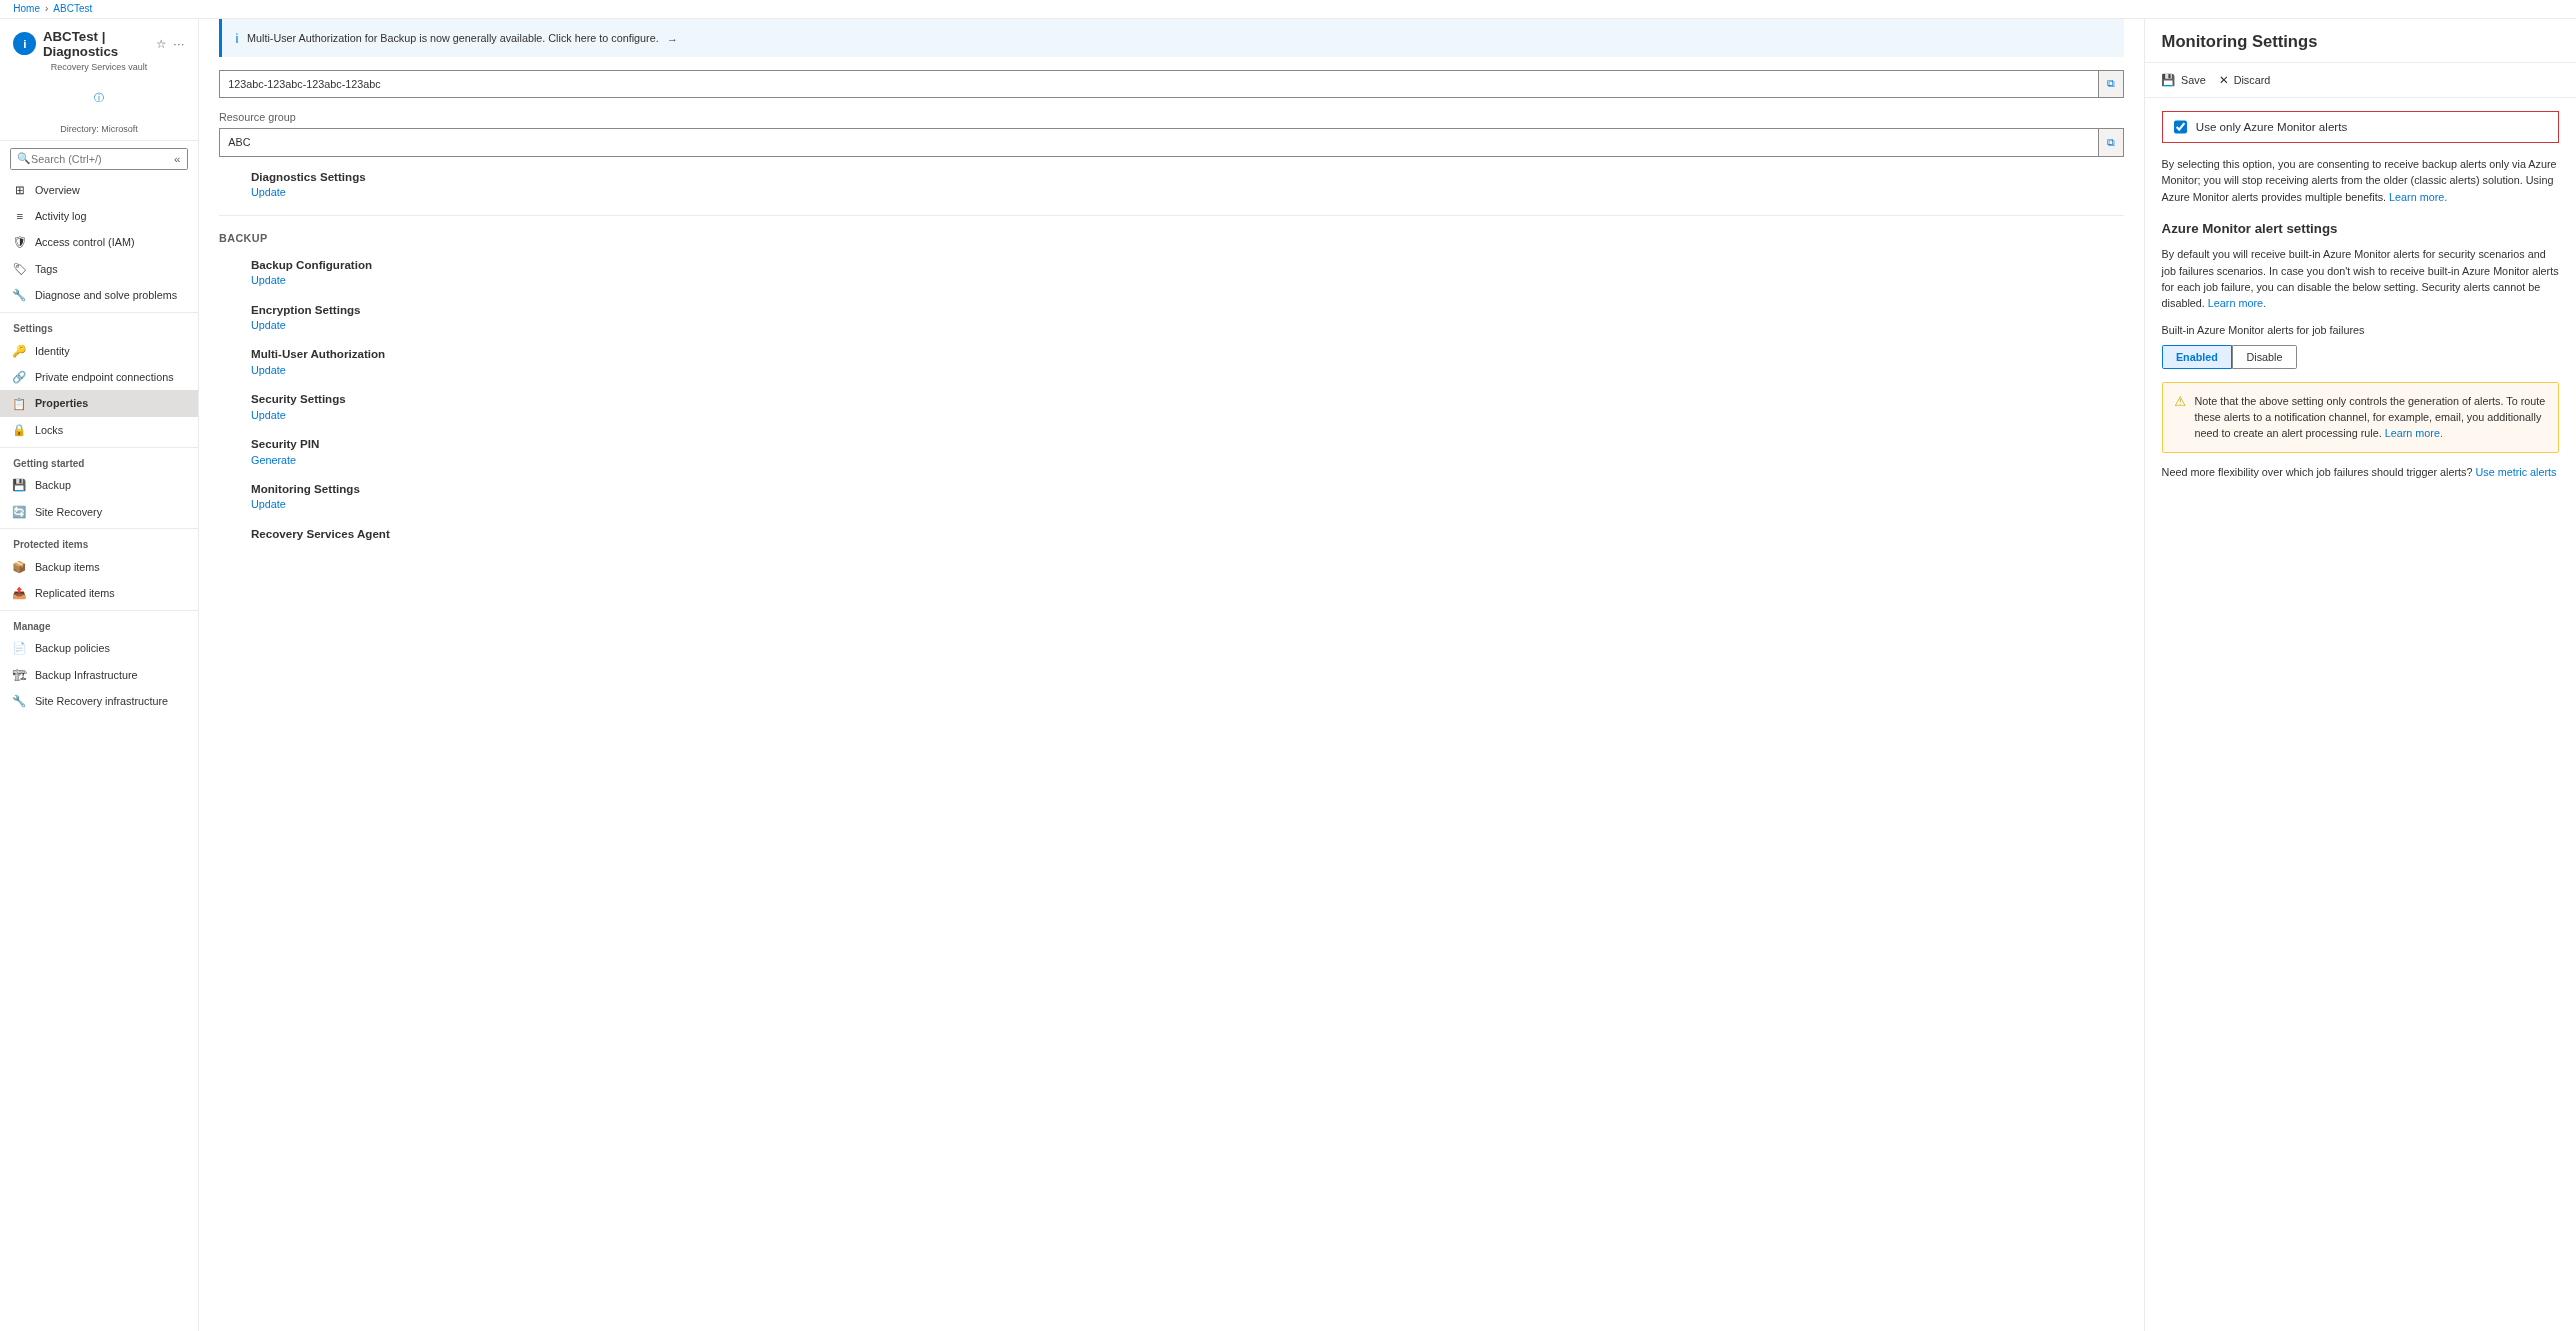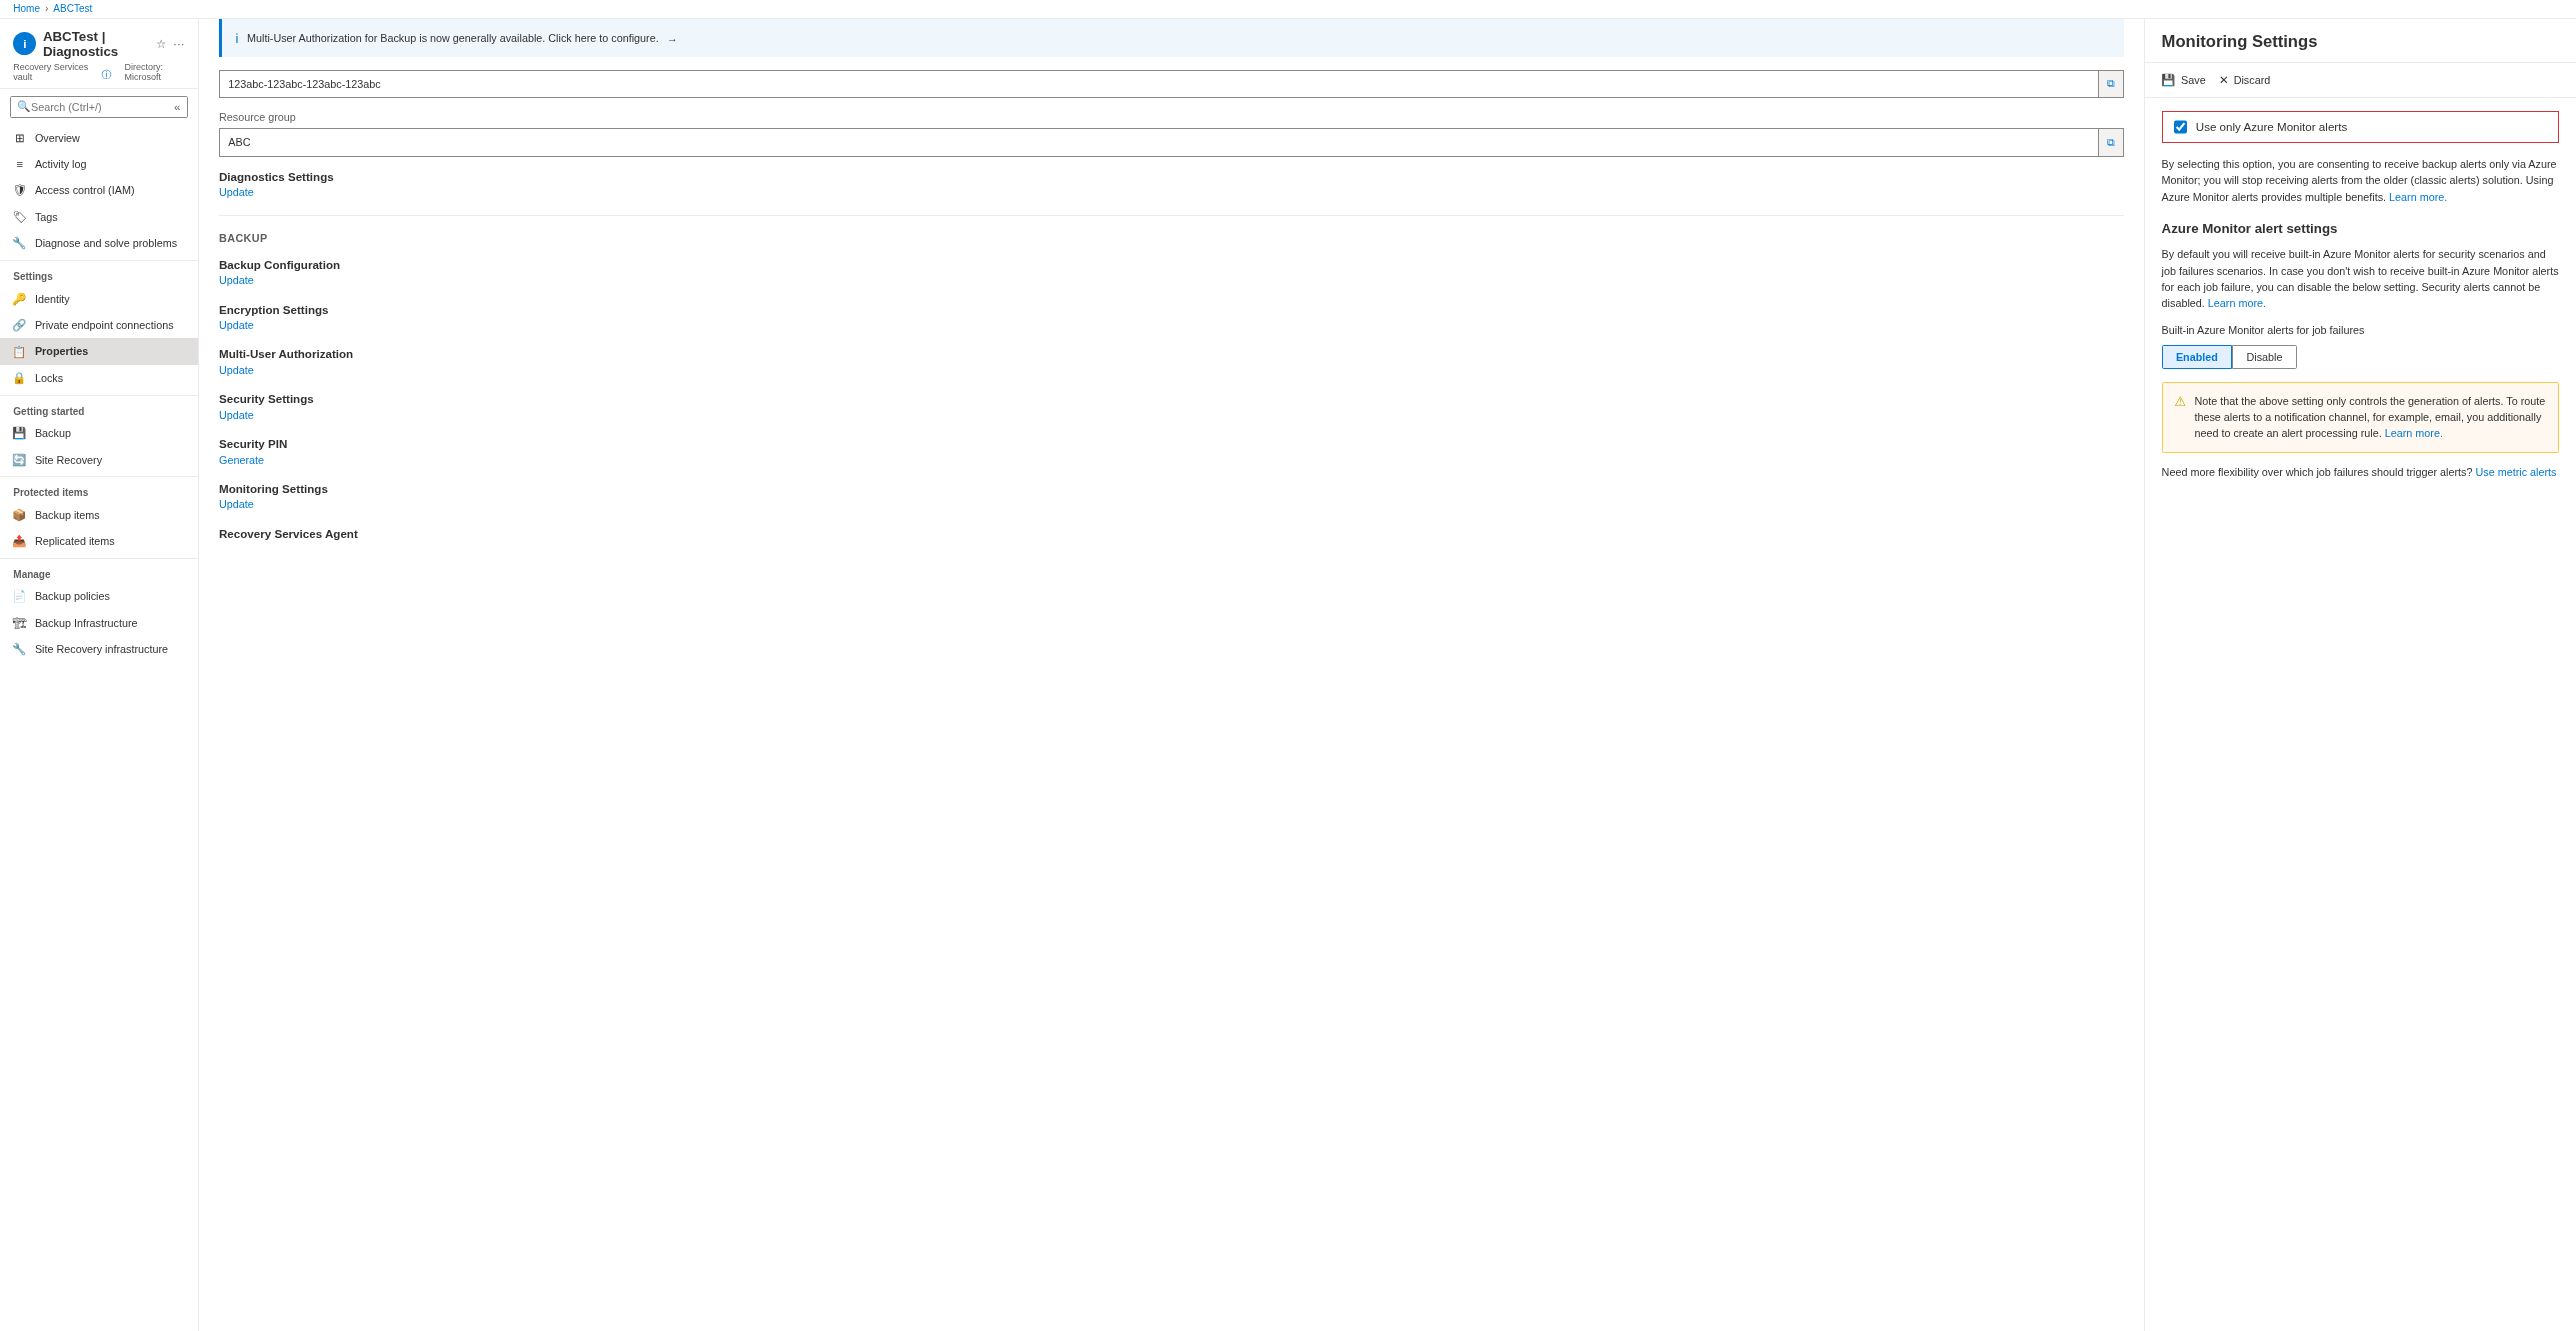--- a/index.html
+++ b/index.html
@@ -12,21 +12,21 @@
 
     .app-body { display: flex; flex: 1; overflow: hidden; }
 
     
     .sidebar { width: 199px; background: #fff; border-right: 0.8px solid #edebe9; display: flex; flex-direction: column; overflow-y: auto; flex-shrink: 0; }
 
     .sidebar-header { padding: 10px 13.3px 6.6px; border-bottom: 0.8px solid #edebe9; }
     .sidebar-title-row { display: flex; align-items: center; gap: 6.6px; margin-bottom: 3.3px; }
     .sidebar-icon-circle { width: 23px; height: 23px; border-radius: 50%; background: #0078d4; display: flex; align-items: center; justify-content: center; color: white; font-weight: bold; font-size: 11.6px; flex-shrink: 0; }
     .sidebar-main-title { font-size: 13.3px; font-weight: 600; color: #323130; }
-    .sidebar-subtitle { font-size: 9px; color: #605e5c; display: flex; align-items: flex-end; gap: 13px; }
+    .sidebar-subtitle { font-size: 9px; color: #605e5c; display: flex; align-items: center; gap: 19px; flex-direction: column; }
     .sidebar-subtitle .info-icon { color: #0078d4; font-size: 10px; }
     .star-icon { color: #605e5c; font-size: 11.6px; cursor: pointer; }
     .ellipsis-icon { color: #605e5c; font-size: 11.6px; cursor: pointer; }
 
     .search-box { margin: 6.6px 10px; border: 0.8px solid #8a8886; border-radius: 1.7px; display: flex; align-items: center; padding: 3.3px 6.6px; background: #fff; }
     .search-box input { border: none; outline: none; font-size: 10.8px; flex: 1; color: #323130; }
     .search-box .search-icon { color: #605e5c; font-size: 10.8px; }
     .collapse-btn { margin-left: auto; color: #605e5c; cursor: pointer; font-size: 11.6px; }
 
     .sidebar-nav { flex: 1; overflow-y: auto; }
@@ -49,21 +49,21 @@
     .field-row { display: flex; align-items: center; gap: 10px; border: 0.8px solid #8a8886; background: #fff; }
     .field-row input { flex: 1; border: none; outline: none; padding: 6.6px 8.3px; font-size: 10.8px; color: #323130; background: transparent; }
     .copy-btn { padding: 6.6px 8.3px; cursor: pointer; color: #0078d4; border-left: 0.8px solid #8a8886; background: #f3f2f1; display: flex; align-items: center; justify-content: center; }
 
     .resource-label { font-size: 10.8px; color: #605e5c; margin-bottom: 5px; font-weight: 500; }
 
     .divider { border: none; border-top: 0.8px solid #edebe9; margin: 16.6px 0; }
 
     .section-title { font-size: 10.8px; font-weight: 600; color: #605e5c; text-transform: uppercase; letter-spacing: 0.4px; margin-bottom: 13.3px; }
 
-    .subsection { margin-bottom: 16.6px; }
+    .subsection { margin-bottom: 16.6px; margin-left: 32px; }
     .subsection-title { font-size: 11.6px; font-weight: 600; color: #323130; margin-bottom: 3.3px; }
     .subsection-link { color: #0078d4; text-decoration: none; font-size: 10.8px; cursor: pointer; }
 
     
     .monitoring-panel { width: 432px; background: #fff; border-left: 0.8px solid #edebe9; overflow-y: auto; flex-shrink: 0; }
 
     .monitoring-header { padding: 13.3px 16.6px 10px; border-bottom: 0.8px solid #edebe9; }
     .monitoring-header h2 { font-size: 16.6px; font-weight: 600; color: #323130; }
 
     .monitoring-toolbar { display: flex; align-items: center; gap: 13.3px; padding: 6.6px 16.6px; border-bottom: 0.8px solid #edebe9; }

